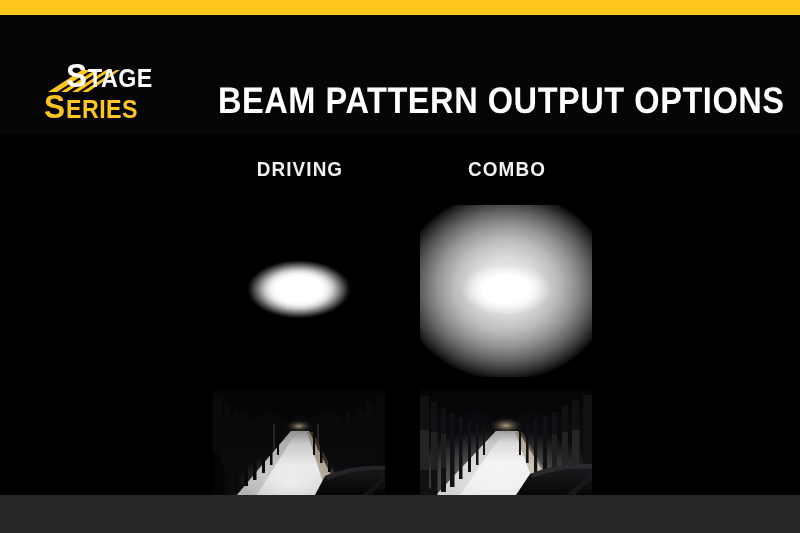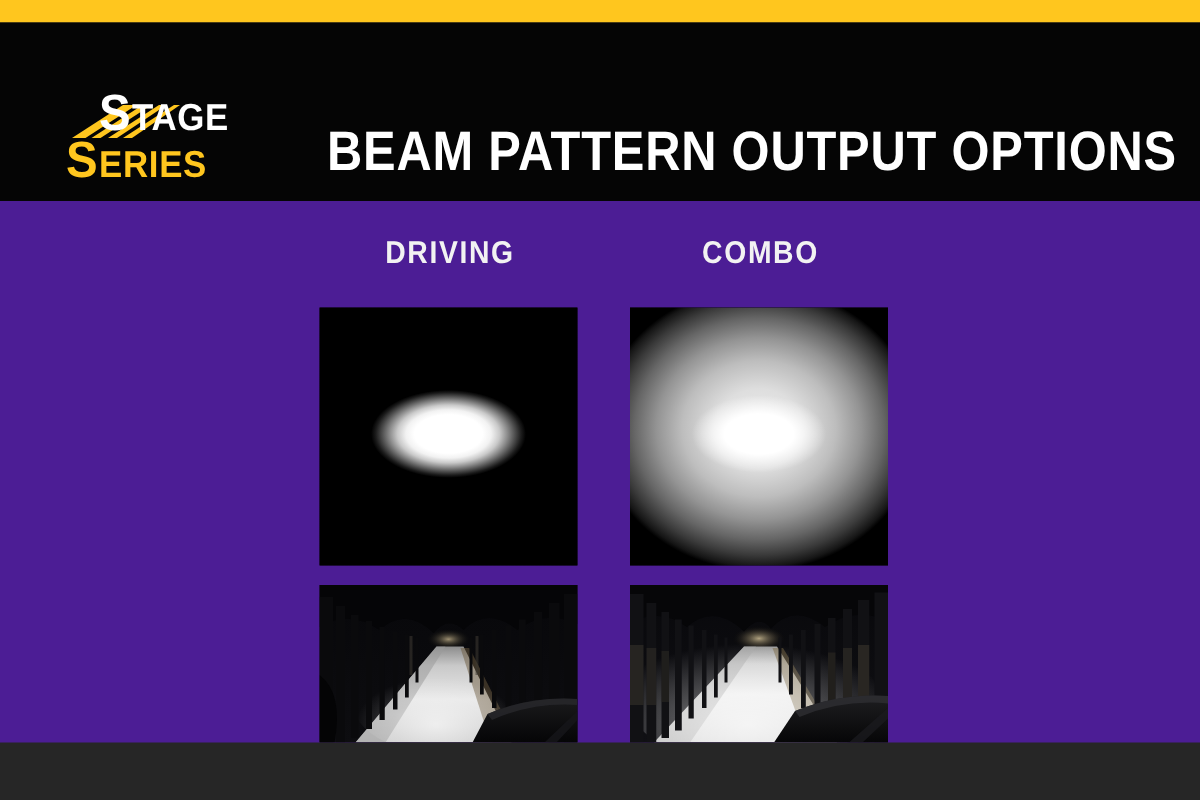--- a/index.html
+++ b/index.html
@@ -61,21 +61,21 @@
     transform-origin: left center;
     text-rendering: geometricPrecision;
   }
 
   
   #body-area {
     position: absolute;
     left: 0; top: 134px;
     width: 800px;
     height: 399px;
-    background: #4c1d95;
+    background: #000000;
   }
 
   
   .column {
     position: absolute;
     top: 0;
     width: 174px;
   }
   #col-driving { left: 213px; }
   #col-combo   { left: 420px; }

